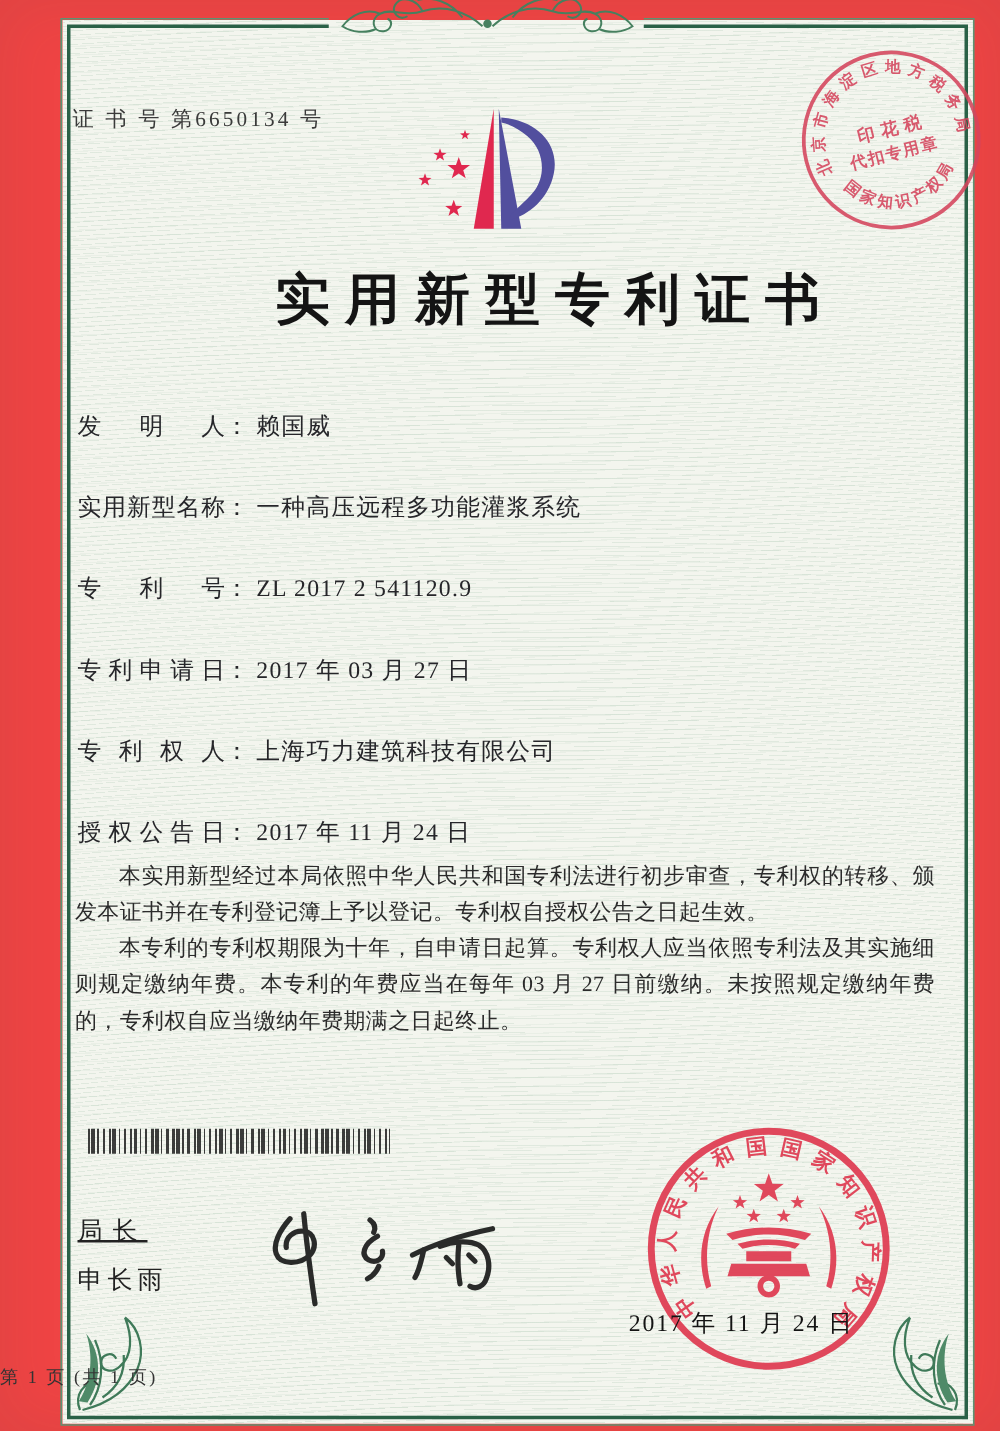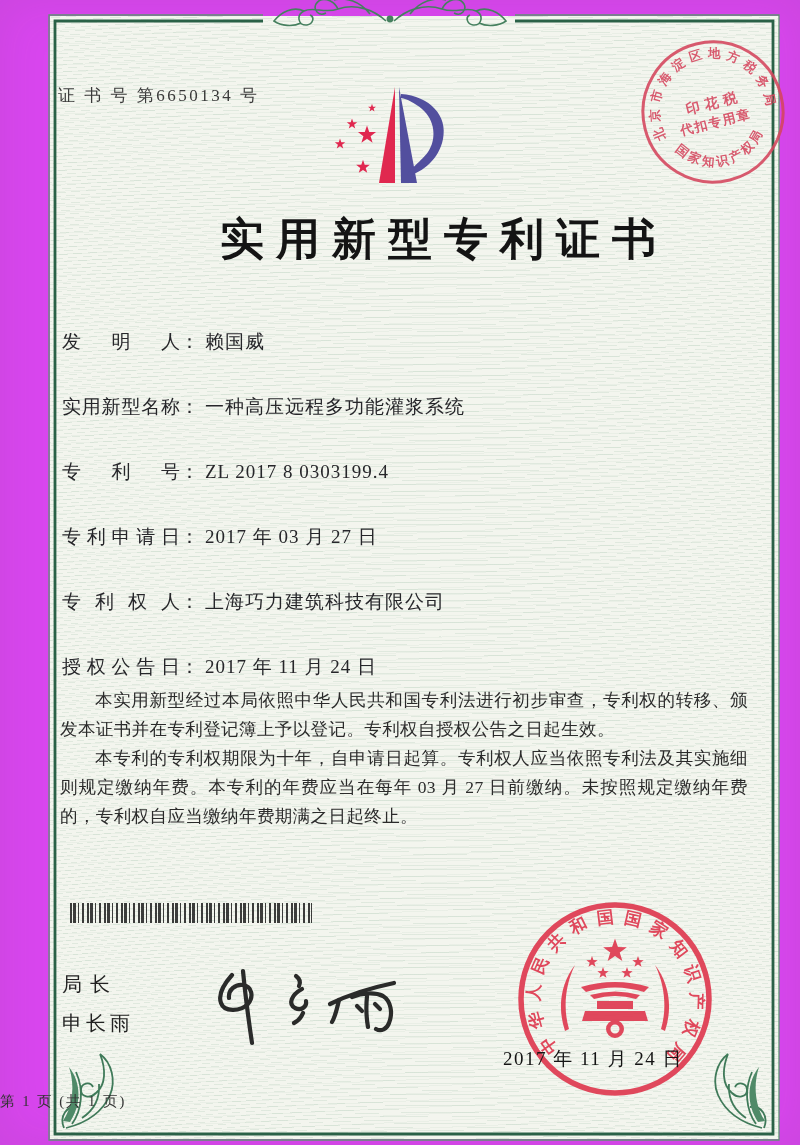--- a/index.html
+++ b/index.html
@@ -1,18 +1,18 @@
 <!DOCTYPE html>
 <html><head>
 <meta charset="utf-8">
 <style>
   html,body{margin:0;padding:0;background:#e8e6df;}
   .page{
     position:relative;width:800px;height:1145px;margin:0 auto;
-    background:#d946ef;
+    background:#ef4444;
     font-family:"Liberation Serif","DejaVu Serif",serif;
     overflow:hidden;
     box-shadow:inset 0 0 50px rgba(70,70,55,.10);
   }
   
   .inner-bg{
     position:absolute;left:50px;top:16px;width:729px;height:1123px;
     background:
       repeating-radial-gradient(ellipse 1900px 1150px at 390px 2150px,
         rgba(122,168,138,0.16) 0px, rgba(122,168,138,0.16) 1px, transparent 1px, transparent 6px),
@@ -38,21 +38,21 @@
   .paragraphs p{margin:0;text-indent:2em;}
   .barcode{
     left:70px;top:903px;width:242px;height:20px;
     background:repeating-linear-gradient(90deg,
       #1c1c1c 0 2px, transparent 2px 3px,
       #1c1c1c 3px 6px, transparent 6px 8px,
       #1c1c1c 8px 9px, transparent 9px 12px,
       #1c1c1c 12px 14px, transparent 14px 17px);
     opacity:.85;
   }
-  .signer-title{left:62px;top:971px;font-size:20px;letter-spacing:8px;color:#222;}
+  .signer-title{left:62px;top:971px;font-size:20px;letter-spacing:8px;color:#222;text-decoration:underline;}
   .signer-name{left:62px;top:1010px;font-size:20px;letter-spacing:4px;color:#222;}
   .signature-svg{left:190px;top:930px;width:230px;height:140px;}
   .tax-stamp-svg{left:633px;top:32px;width:160px;height:160px;opacity:.88;}
   .office-seal-svg{left:512px;top:896px;width:206px;height:206px;opacity:.92;}
   .issue-date{left:503px;top:1046px;font-size:19px;letter-spacing:1.5px;color:#141414;z-index:5;}
   .page-footer{left:0;top:1092px;width:100%;font-size:14.5px;letter-spacing:2px;color:#333;}
   .frame-svg{position:absolute;left:0;top:0;width:800px;height:1145px;pointer-events:none;}
   .seal-center-1{font-size:14px;letter-spacing:5px;font-weight:700;}
   .seal-center-2{font-size:13px;letter-spacing:1.5px;font-weight:700;}
   .seal-arc-small{font-size:12.5px;font-weight:700;}
@@ -123,21 +123,21 @@
   <div class="abs title">实用新型专利证书</div>
 
   <div class="abs fields">
     <div class="field-row">
       <span class="field-label">发明人</span><span class="field-colon">：</span><span class="field-value">赖国威</span>
     </div>
     <div class="field-row">
       <span class="field-label">实用新型名称</span><span class="field-colon">：</span><span class="field-value">一种高压远程多功能灌浆系统</span>
     </div>
     <div class="field-row">
-      <span class="field-label">专利号</span><span class="field-colon">：</span><span class="field-value">ZL 2017 8 0303199.4</span>
+      <span class="field-label">专利号</span><span class="field-colon">：</span><span class="field-value">ZL 2017 2 541120.9</span>
     </div>
     <div class="field-row">
       <span class="field-label">专利申请日</span><span class="field-colon">：</span><span class="field-value">2017 年 03 月 27 日</span>
     </div>
     <div class="field-row">
       <span class="field-label">专利权人</span><span class="field-colon">：</span><span class="field-value">上海巧力建筑科技有限公司</span>
     </div>
     <div class="field-row">
       <span class="field-label">授权公告日</span><span class="field-colon">：</span><span class="field-value">2017 年 11 月 24 日</span>
     </div>

